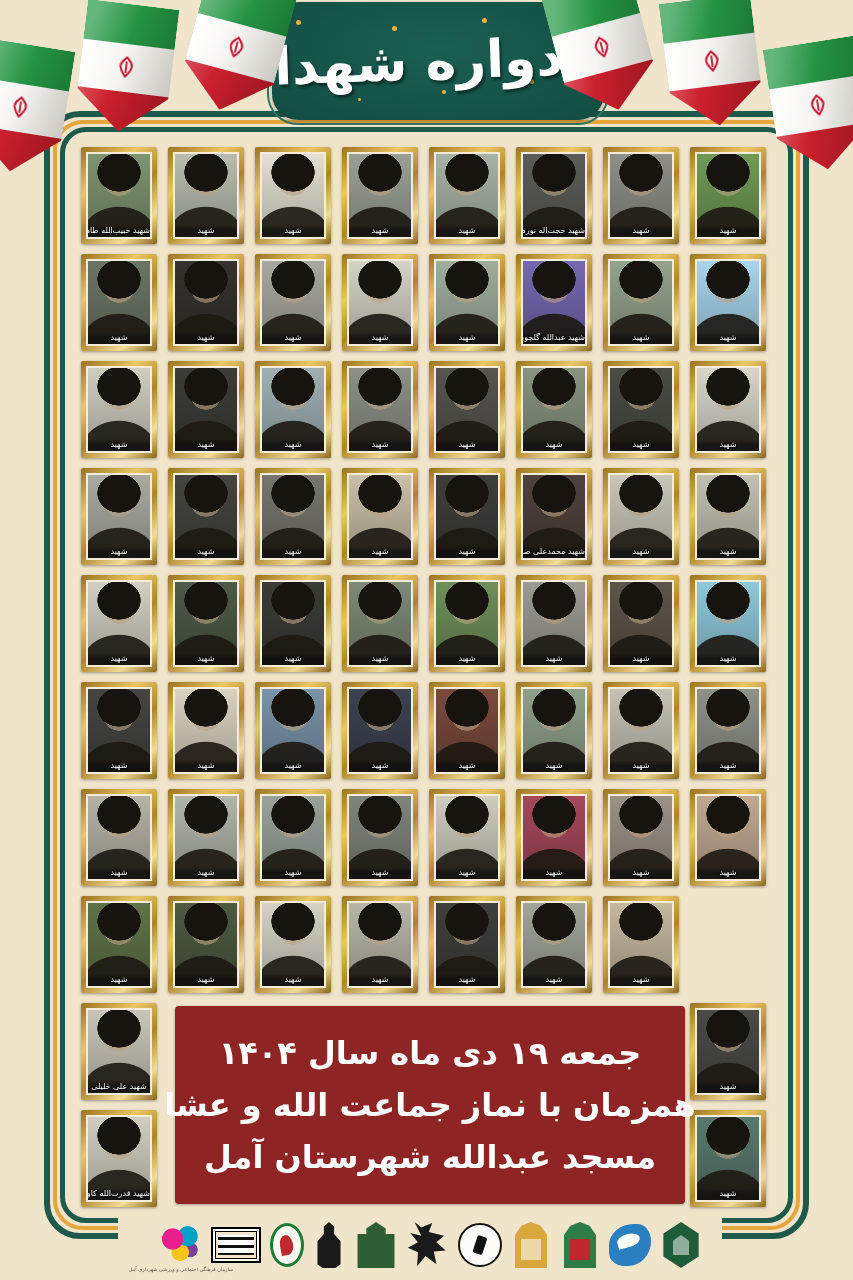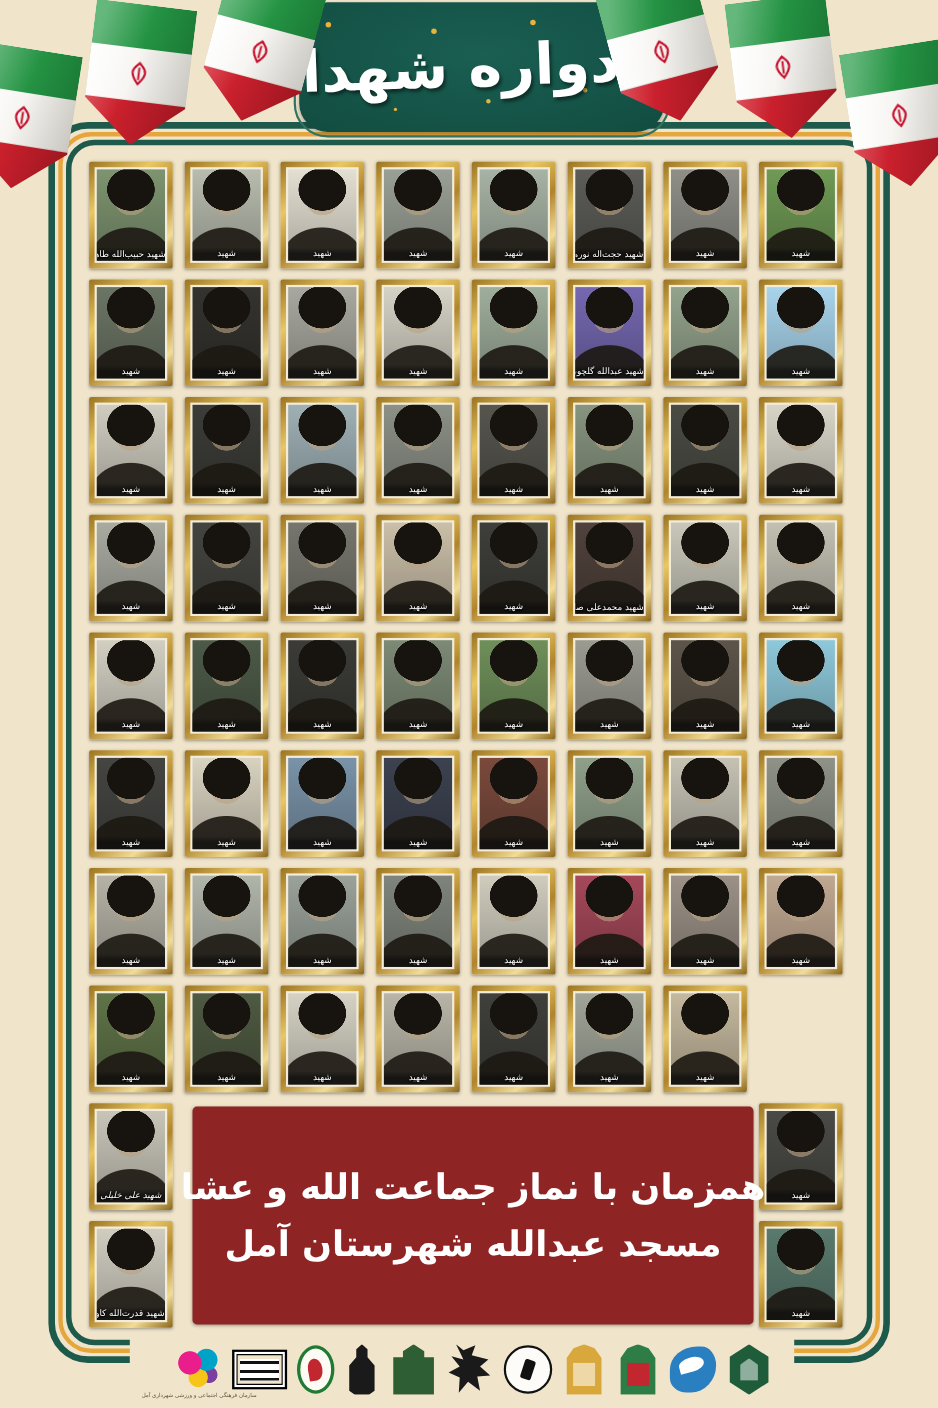--- a/index.html
+++ b/index.html
@@ -648,21 +648,21 @@
         </div>
       </div>
     </div>
       <div class="cell">
       <div class="mat">
         <div class="photo" style="background: radial-gradient(36% 24% at 50% 22%, rgb(23, 19, 14) 96%, rgba(0, 0, 0, 0) 98%), radial-gradient(26% 17% at 50% 35%, rgba(186, 162, 130, 0.6) 88%, rgba(0, 0, 0, 0) 91%), radial-gradient(62% 36% at 50% 98%, rgba(28, 24, 18, 0.9) 94%, rgba(0, 0, 0, 0) 97%), linear-gradient(rgb(196, 184, 158) 0%, rgb(147, 138, 118) 100%);">
           <span class="caption" dir="rtl">شهید</span>
         </div>
       </div>
     </div>
-      <div class="cell" style="grid-area: 9 / 1; font-style: italic;">
+      <div class="cell" style="grid-area: 9 / 1;">
       <div class="mat">
         <div class="photo" style="background: radial-gradient(36% 24% at 50% 22%, rgb(23, 19, 14) 96%, rgba(0, 0, 0, 0) 98%), radial-gradient(26% 17% at 50% 35%, rgba(186, 162, 130, 0.6) 88%, rgba(0, 0, 0, 0) 91%), radial-gradient(62% 36% at 50% 98%, rgba(28, 24, 18, 0.9) 94%, rgba(0, 0, 0, 0) 97%), linear-gradient(rgb(200, 197, 184) 0%, rgb(150, 147, 138) 100%);">
           <span class="caption" dir="rtl">شهید علی خلیلی</span>
         </div>
       </div>
     </div>
       <div class="cell" style="grid-area: 9 / 8;">
       <div class="mat">
         <div class="photo" style="background: radial-gradient(36% 24% at 50% 22%, rgb(23, 19, 14) 96%, rgba(0, 0, 0, 0) 98%), radial-gradient(26% 17% at 50% 35%, rgba(186, 162, 130, 0.6) 88%, rgba(0, 0, 0, 0) 91%), radial-gradient(62% 36% at 50% 98%, rgba(28, 24, 18, 0.9) 94%, rgba(0, 0, 0, 0) 97%), linear-gradient(rgb(74, 74, 70) 0%, rgb(55, 55, 52) 100%);">
           <span class="caption" dir="rtl">شهید</span>
@@ -679,20 +679,21 @@
       <div class="cell" style="grid-area: 10 / 8;">
       <div class="mat">
         <div class="photo" style="background: radial-gradient(36% 24% at 50% 22%, rgb(23, 19, 14) 96%, rgba(0, 0, 0, 0) 98%), radial-gradient(26% 17% at 50% 35%, rgba(186, 162, 130, 0.6) 88%, rgba(0, 0, 0, 0) 91%), radial-gradient(62% 36% at 50% 98%, rgba(28, 24, 18, 0.9) 94%, rgba(0, 0, 0, 0) 97%), linear-gradient(rgb(90, 122, 110) 0%, rgb(67, 91, 82) 100%);">
           <span class="caption" dir="rtl">شهید</span>
         </div>
       </div>
     </div>
     </div>
 
   <div class="event-box" dir="rtl">
+    <span class="eline">جمعه ۱۹ دی ماه سال ۱۴۰۴</span>
     <span class="eline">همزمان با نماز جماعت الله و عشا</span>
     <span class="eline">مسجد عبدالله شهرستان آمل</span>
   </div>
 
   <div class="footer-logos" id="logos">
       <div class="logo-wrap">
         <div class="logo t-splash" style="--c: #e91e8c;"></div>
         <div class="lcap" dir="rtl">سازمان فرهنگی اجتماعی و ورزشی شهرداری آمل</div>
       </div>
       <div class="logo-wrap">

